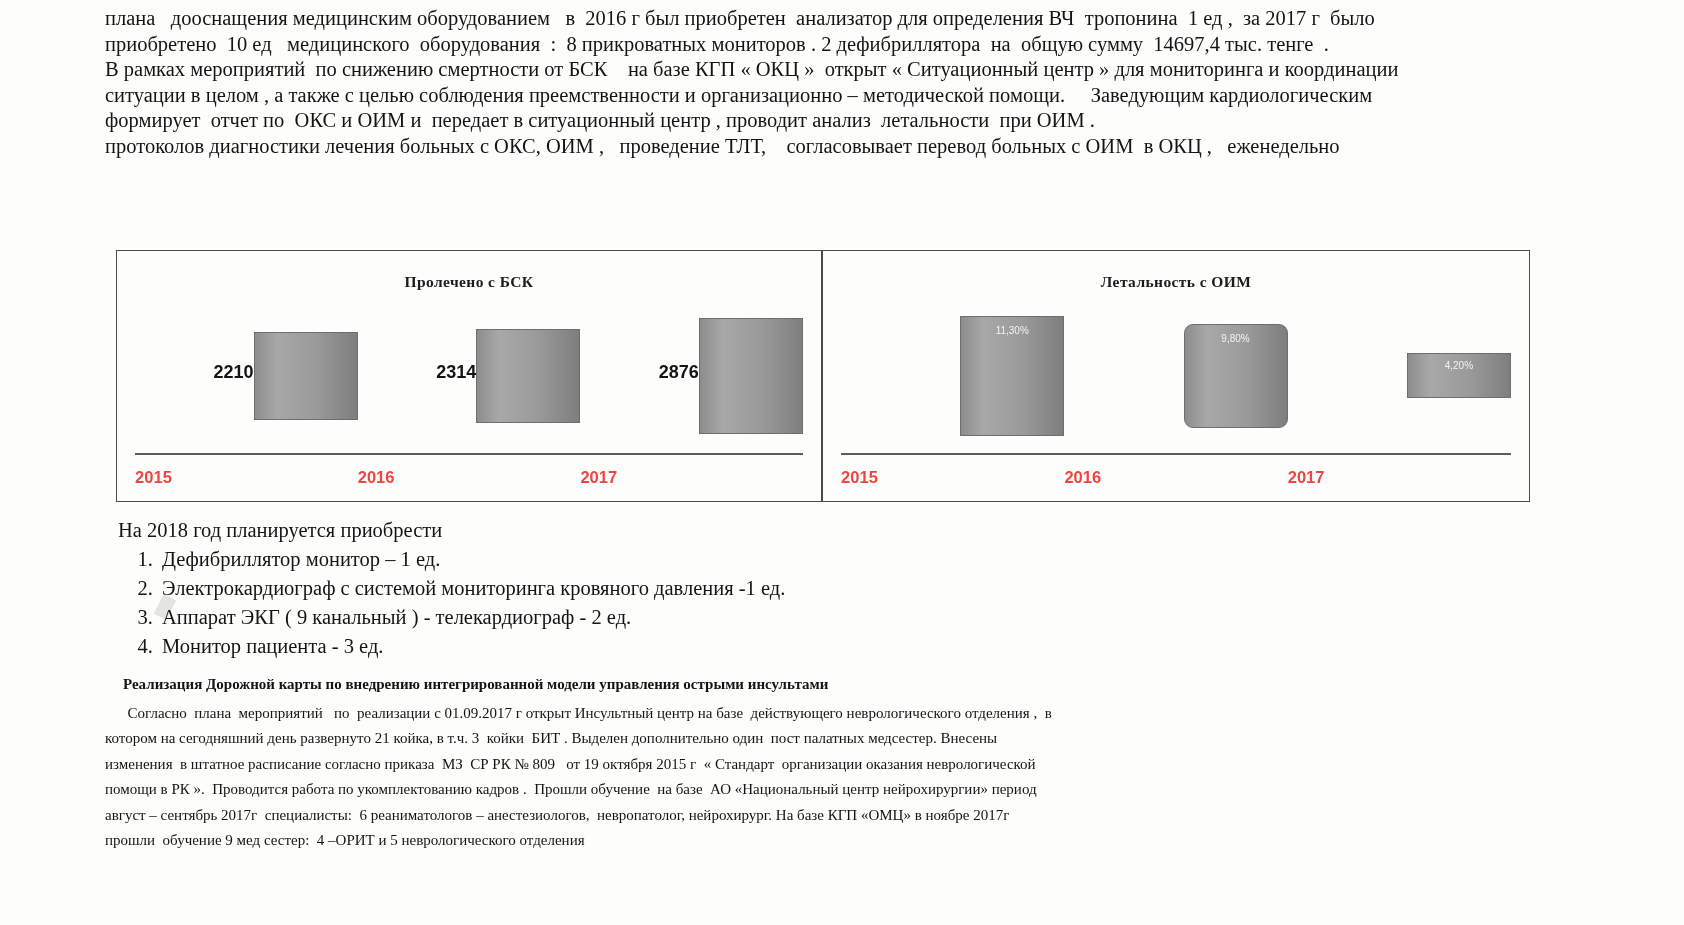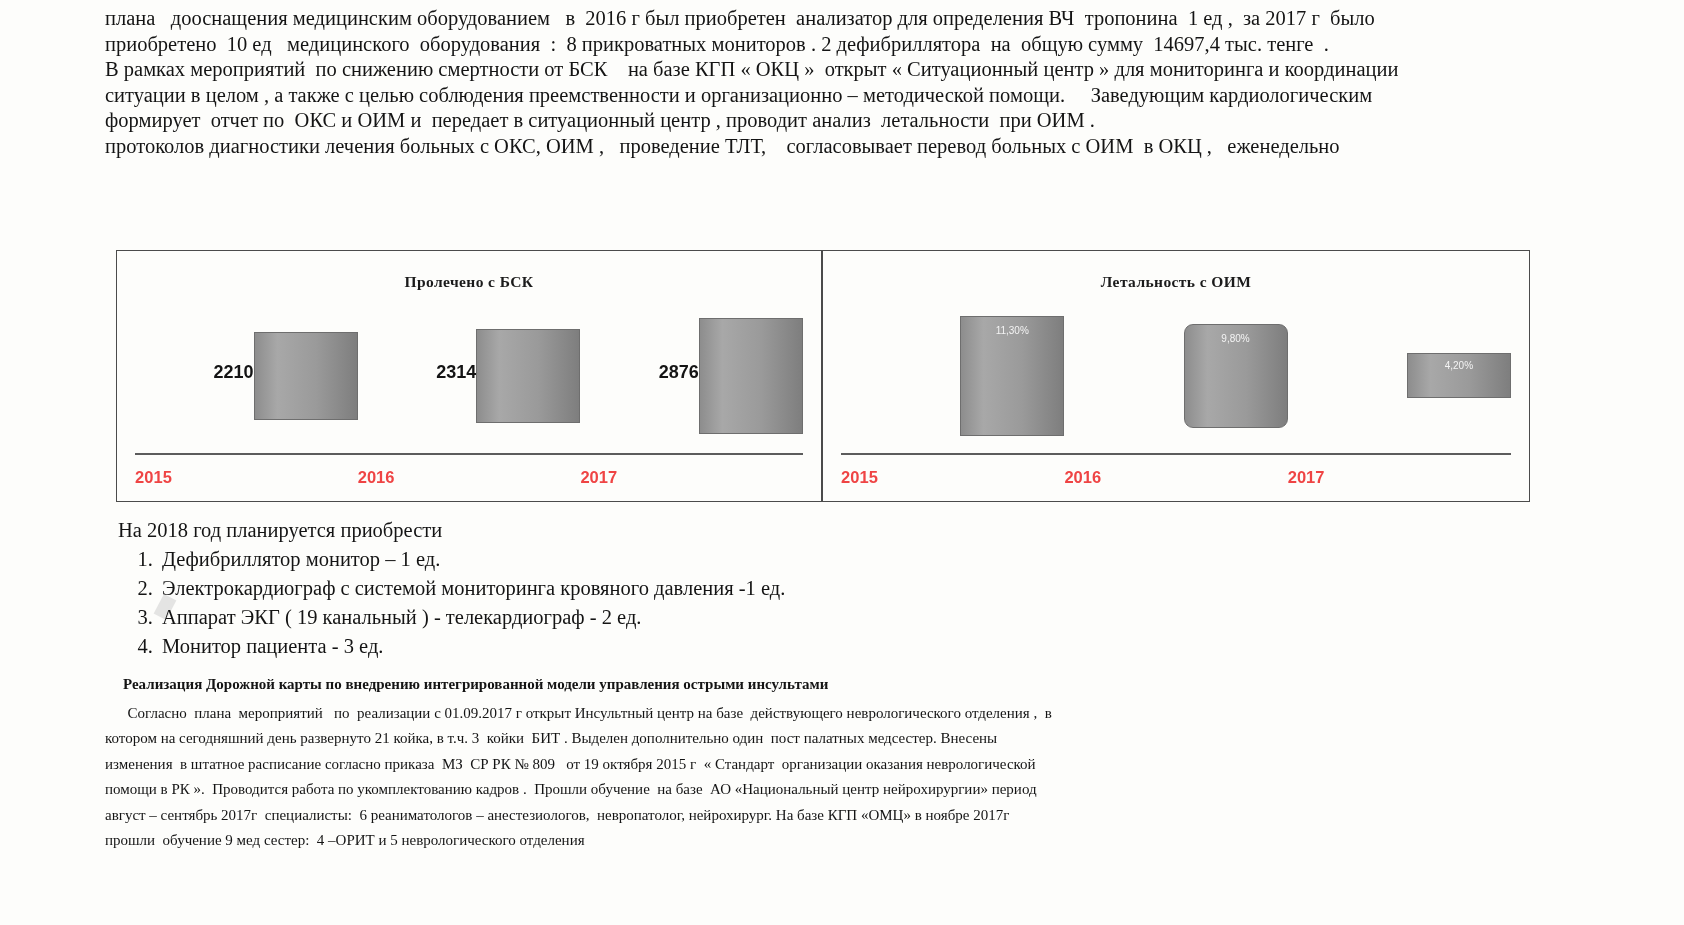--- a/index.html
+++ b/index.html
@@ -271,21 +271,21 @@
       </div>
     </div>
 
   </div>
 
   <div class="plan">
     <div class="head">На 2018 год  планируется приобрести</div>
     <ol>
       <li>Дефибриллятор монитор – 1 ед.</li>
       <li>Электрокардиограф  с системой мониторинга кровяного давления  -1  ед.</li>
-      <li>Аппарат ЭКГ ( 19  канальный )  - телекардиограф  -  2 ед.</li>
+      <li>Аппарат ЭКГ ( 9  канальный )  - телекардиограф  -  2 ед.</li>
       <li>Монитор  пациента -  3 ед.</li>
     </ol>
   </div>
 
   <div class="bottom">
     <span class="bold-head">Реализация Дорожной карты  по внедрению интегрированной модели  управления  острыми инсультами</span>
     <p>      Согласно  плана  мероприятий   по  реализации с 01.09.2017 г открыт Инсультный центр на базе  действующего неврологического отделения ,  в</p>
     <p>котором на сегодняшний день развернуто 21 койка, в т.ч. 3  койки  БИТ . Выделен дополнительно один  пост палатных медсестер. Внесены</p>
     <p>изменения  в штатное расписание согласно приказа  МЗ  СР РК № 809   от 19 октября 2015 г  « Стандарт  организации оказания неврологической</p>
     <p>помощи в РК ».  Проводится работа по укомплектованию кадров .  Прошли обучение  на базе  АО «Национальный центр нейрохирургии» период</p>

